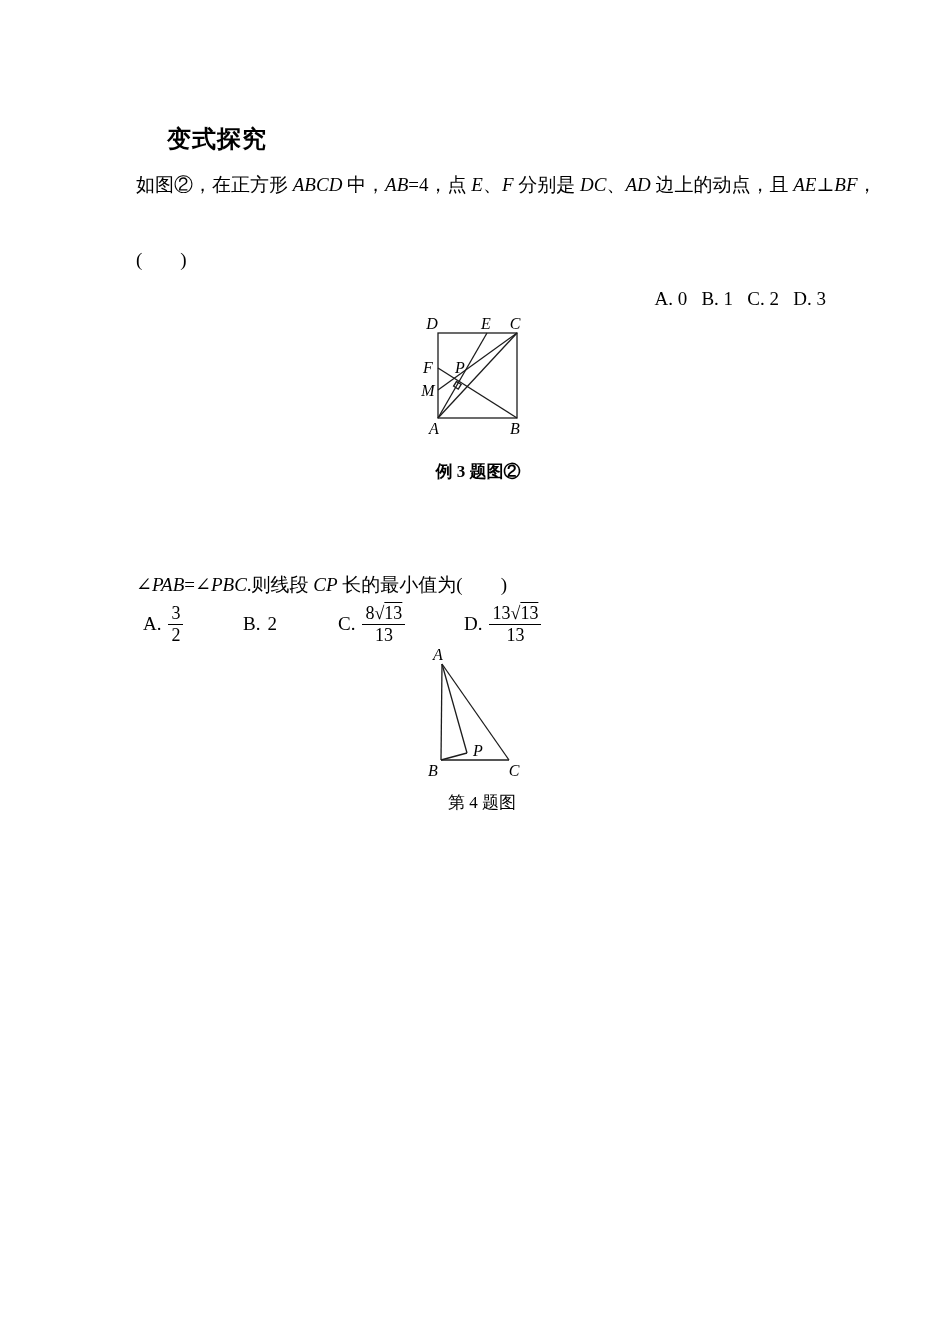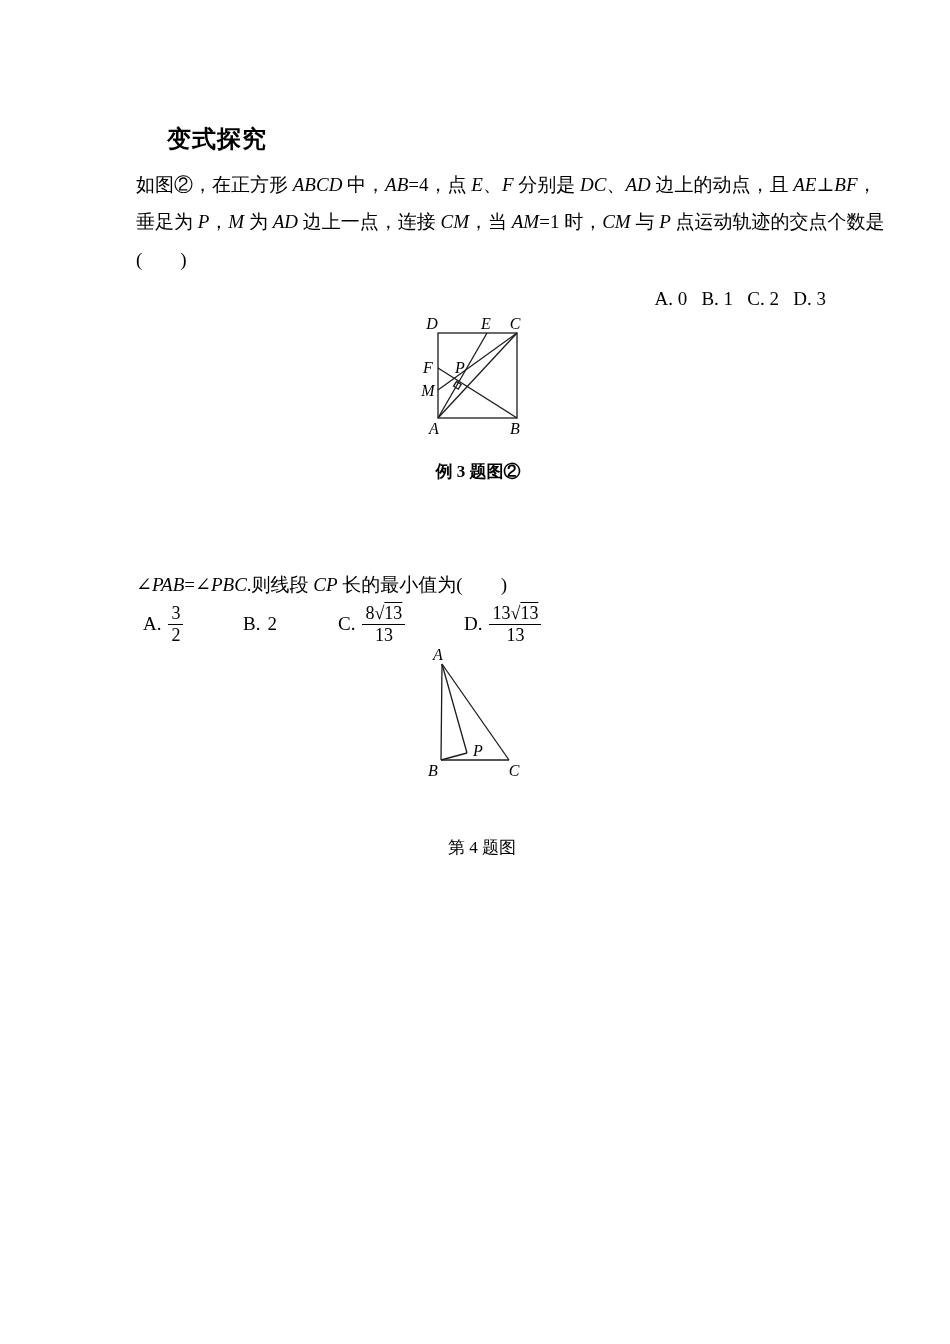--- a/index.html
+++ b/index.html
@@ -73,21 +73,20 @@
   i{font-family:"Liberation Serif","DejaVu Serif",serif;}
 </style>
 </head>
 <body>
 
 <div class="page">
 
   <div class="heading" style="top:125px;">变式探究</div>
 
   <div class="bodyline math-var" style="top:173px;">如图②，在正方形 <i>ABCD</i> 中，<i>AB</i>=4，点 <i>E</i>、<i>F</i> 分别是 <i>DC</i>、<i>AD</i> 边上的动点，且 <i>AE</i>⊥<i>BF</i>，</div>
-  <div class="bodyline math-var" style="top:210px;">垂足为 <i>P</i>，<i>M</i> 为 <i>AD</i> 边上一点，连接 <i>CM</i>，当 <i>AM</i>=1 时，<i>CM</i> 与 <i>P</i> 点运动轨迹的交点个数是</div>
   <div class="bodyline" style="top:248px;">(　　)</div>
   <div class="bodyline" style="top:287px;text-align:right;">A. 0   B. 1   C. 2   D. 3</div>
 
   <svg class="figure-svg" style="left:420px;top:315px;" width="115" height="128" viewBox="0 0 115 128">
     <rect x="18" y="18" width="79" height="85"></rect>
     <line x1="18" y1="103" x2="67" y2="18"></line>
     <line x1="18" y1="53" x2="97" y2="103"></line>
     <line x1="18" y1="75" x2="97" y2="18"></line>
     <line x1="18" y1="103" x2="97" y2="18"></line>
     <rect x="0" y="0" width="5.5" height="5.5" transform="translate(36.5,66.5) rotate(32)"></rect>
@@ -140,15 +139,15 @@
     <line x1="21" y1="120" x2="89" y2="120"></line>
     <line x1="89" y1="120" x2="22" y2="24"></line>
     <line x1="22" y1="24" x2="47" y2="113"></line>
     <line x1="21" y1="120" x2="47" y2="113"></line>
     <text x="18" y="20" text-anchor="middle">A</text>
     <text x="13" y="136" text-anchor="middle">B</text>
     <text x="94" y="136" text-anchor="middle">C</text>
     <text x="58" y="116" text-anchor="middle">P</text>
   </svg>
 
-  <div class="caption" style="left:382px;top:791px;width:200px;margin-top:45px;">第 4 题图</div>
+  <div class="caption" style="left:382px;top:791px;width:200px;">第 4 题图</div>
 
 </div>
 
 </body></html>

